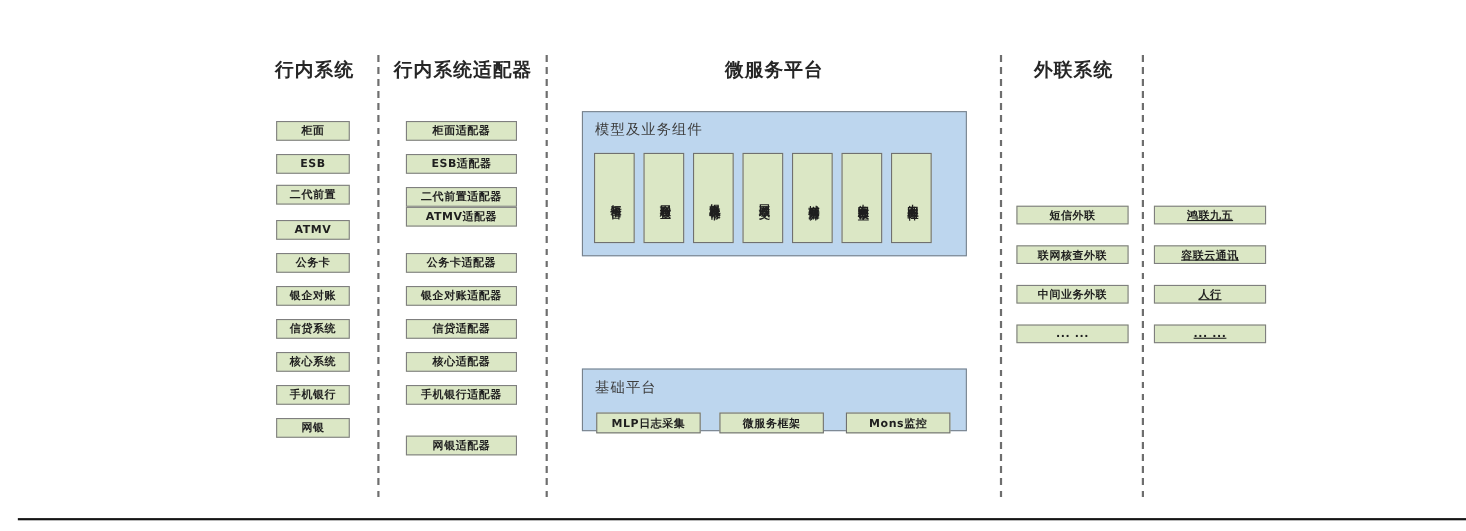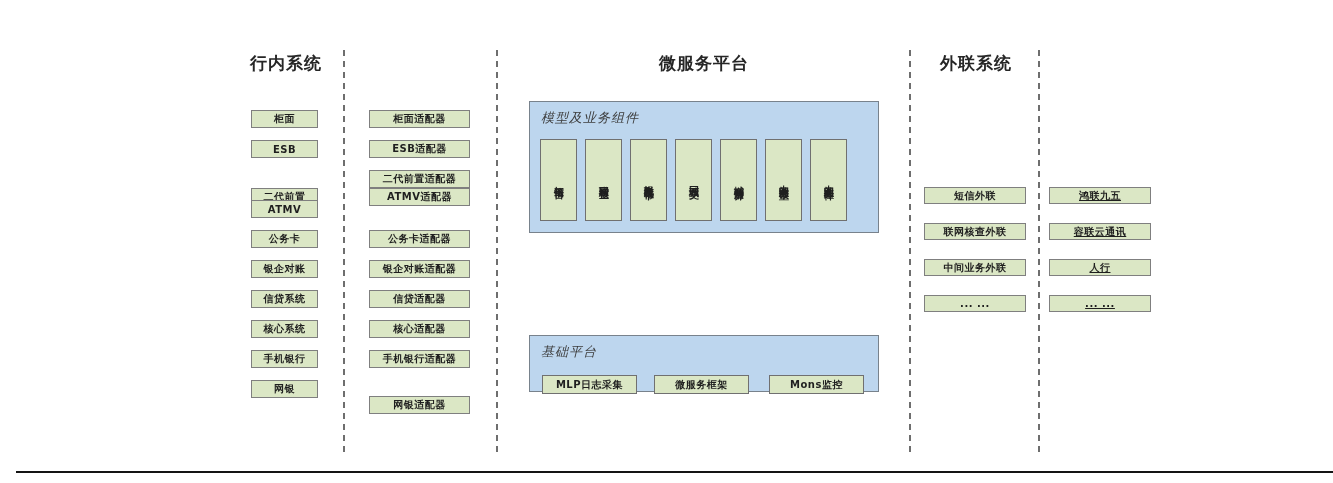--- a/index.html
+++ b/index.html
@@ -12,21 +12,21 @@
 
   .gbox{position:absolute;height:18px;background:#dbe7c5;border:1px solid #7f7f7f;
         display:flex;align-items:center;justify-content:center;
         font-size:10px;font-weight:bold;color:#1f1f1f;box-sizing:border-box;letter-spacing:0.5px;}
   .c1{left:235px;width:67px;}
   .c2{left:353px;width:101px;}
   .c4{left:908px;width:102px;height:17px;}
   .c5{left:1033px;width:102px;height:17px;text-decoration:underline;}
 
   .bluebox{position:absolute;left:513px;width:350px;background:#bdd6ee;border:1px solid #78828c;box-sizing:border-box;}
-  .blabel{position:absolute;left:11px;top:7px;font-size:13px;color:#3d3d3d;letter-spacing:1px;font-style:italic;}
+  .blabel{position:absolute;left:11px;top:7px;font-size:13px;color:#3d3d3d;letter-spacing:1px;}
 
   .vbox{position:absolute;top:37px;width:37px;height:82px;background:#dbe7c5;border:1px solid #707070;
         display:flex;align-items:center;justify-content:center;box-sizing:border-box;
         writing-mode:vertical-lr;text-orientation:upright;
         font-size:10px;font-weight:bold;color:#1f1f1f;line-height:1.0;letter-spacing:1px;}
 
   .cbox{position:absolute;width:95px;height:19px;background:#dbe7c5;border:1px solid #707070;
         display:flex;align-items:center;justify-content:center;box-sizing:border-box;
         font-size:10px;font-weight:bold;color:#1f1f1f;letter-spacing:0.5px;}
 
@@ -36,26 +36,27 @@
 <body>
 
 <div class="canvas">
 
   <div class="sep" style="left:327px"></div>
   <div class="sep" style="left:480px"></div>
   <div class="sep" style="left:893px"></div>
   <div class="sep" style="left:1022px"></div>
 
   <div class="htitle" style="left:210px;width:120px">行内系统</div>
+  <div class="htitle" style="left:340px;width:130px">行内系统适配器</div>
   <div class="htitle" style="left:628px;width:120px">微服务平台</div>
   <div class="htitle" style="left:900px;width:120px">外联系统</div>
 
   <div class="gbox c1" style="top:110px">柜面</div>
   <div class="gbox c1" style="top:140px">ESB</div>
-  <div class="gbox c1" style="top:188px">二代前置</div>
+  <div class="gbox c1" style="top:168px">二代前置</div>
   <div class="gbox c1" style="top:200px">ATMV</div>
   <div class="gbox c1" style="top:230px">公务卡</div>
   <div class="gbox c1" style="top:260px">银企对账</div>
   <div class="gbox c1" style="top:290px">信贷系统</div>
   <div class="gbox c1" style="top:320px">核心系统</div>
   <div class="gbox c1" style="top:350px">手机银行</div>
   <div class="gbox c1" style="top:380px">网银</div>
 
   <div class="gbox c2" style="top:110px">柜面适配器</div>
   <div class="gbox c2" style="top:140px">ESB适配器</div>

